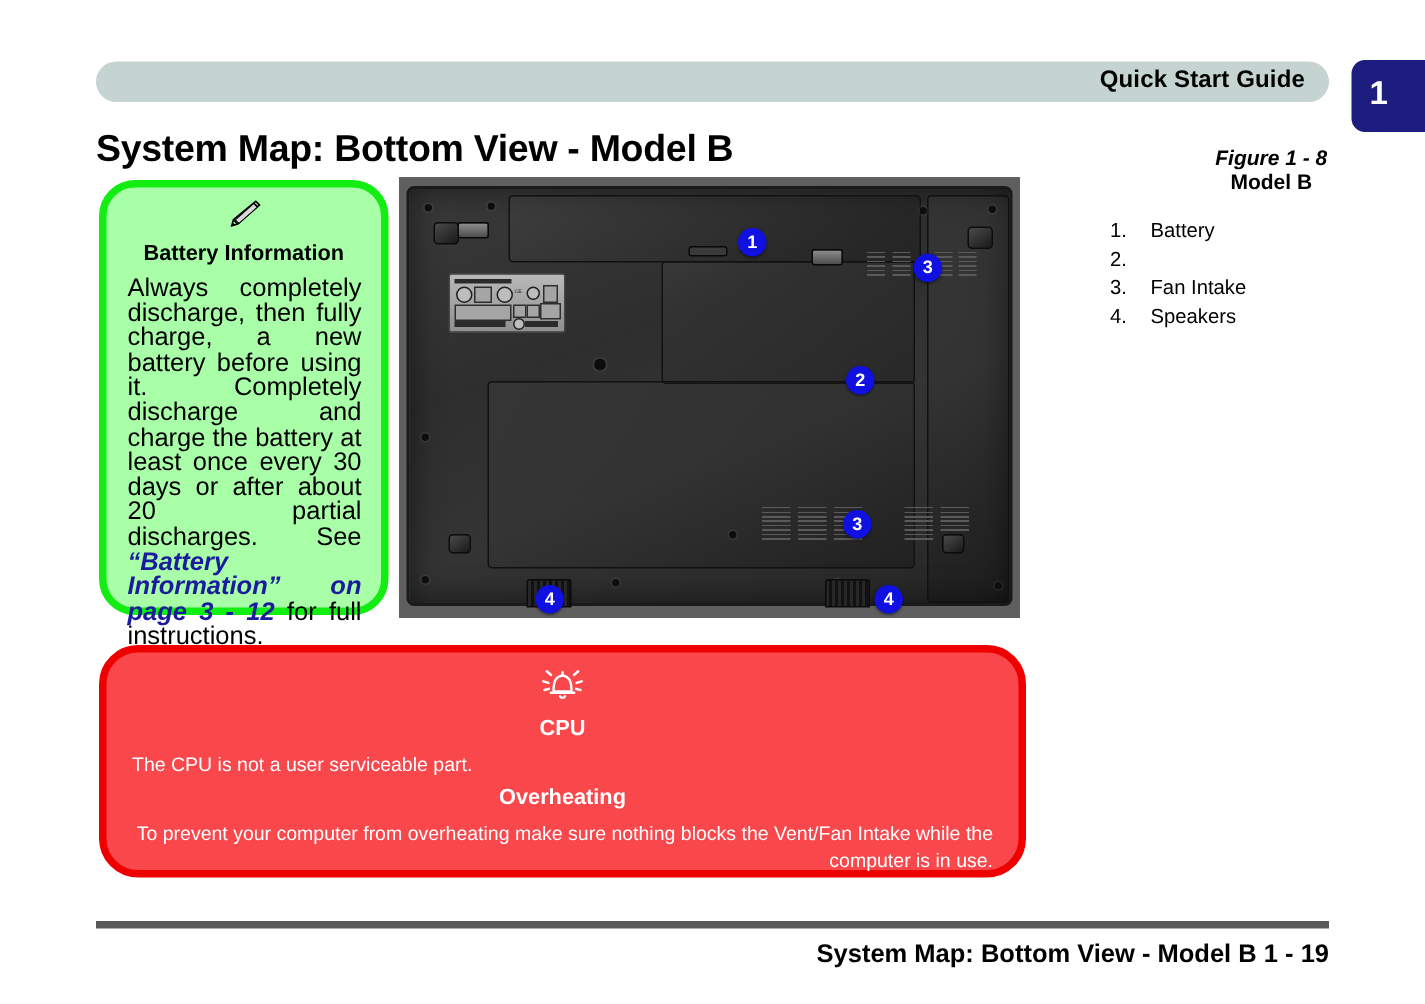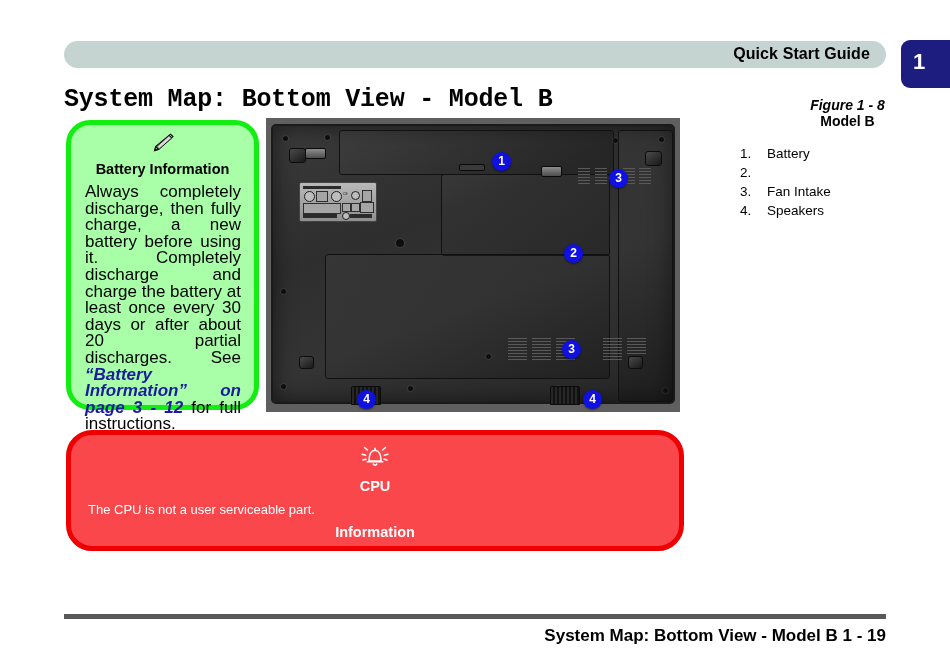--- a/index.html
+++ b/index.html
@@ -29,21 +29,21 @@
   }
   .chapter-tab span{
     position:absolute;left:12px;top:9px;
     color:#fff;font-size:22px;font-weight:bold;
   }
 
   
   .page-title{
     position:absolute;left:64px;top:85px;
     font-size:25px;font-weight:bold;color:#000;
-    letter-spacing:-.2px;white-space:nowrap;font-family:Liberation Mono, monospace;
+    letter-spacing:-.2px;white-space:nowrap;
   }
 
   
   .fig-col{position:absolute;left:740px;top:97px;width:215px;}
   .fig-num{
     text-align:center;font-style:italic;font-weight:bold;
     font-size:14px;color:#000;line-height:16px;
   }
   .fig-name{
     text-align:center;font-weight:bold;font-size:14px;color:#000;line-height:17px;
@@ -128,21 +128,21 @@
   
   .badge{
     position:absolute;width:19px;height:19px;border-radius:50%;
     background:#1010e0;color:#fff;font-size:12px;font-weight:bold;
     text-align:center;line-height:19px;
     box-shadow:0 1px 2px rgba(0,0,0,.5);
   }
 
   
   .warn-box{
-    position:absolute;left:66px;top:430px;width:618px;height:121px;
+    position:absolute;left:66px;top:430px;width:618px;height:155px;
     background:#f9474c;border:5px solid #ee0000;border-radius:26px;
     box-sizing:border-box;
   }
   .warn-icon{position:absolute;left:0;right:0;top:6px;height:32px;text-align:center;}
   .warn-h1{
     position:absolute;left:0;right:0;top:43px;text-align:center;
     font-size:14.5px;font-weight:bold;color:#fff;
   }
   .warn-p1{
     position:absolute;left:17px;top:66px;
@@ -301,20 +301,20 @@
           <path d="M27.5 6.5 L24.6 9.0"></path>
           <path d="M4.2 13.2 L7.6 14.2"></path>
           <path d="M29.8 13.2 L26.4 14.2"></path>
           <path d="M5.0 19.0 L8.0 18.2"></path>
           <path d="M29.0 19.0 L26.0 18.2"></path>
         </g>
       </svg>
     </div>
     <div class="warn-h1">CPU</div>
     <div class="warn-p1">The CPU is not a user serviceable part.</div>
-    <div class="warn-h2">Information</div>
+    <div class="warn-h2">Overheating</div>
     <div class="warn-p2">To prevent your computer from overheating make sure nothing blocks the Vent/Fan Intake while the computer is in use.</div>
   </div>
 
   <div class="footer-rule"></div>
   <div class="footer-text">System Map: Bottom View - Model B 1 - 19</div>
 
 </div>
 
 </body></html>

